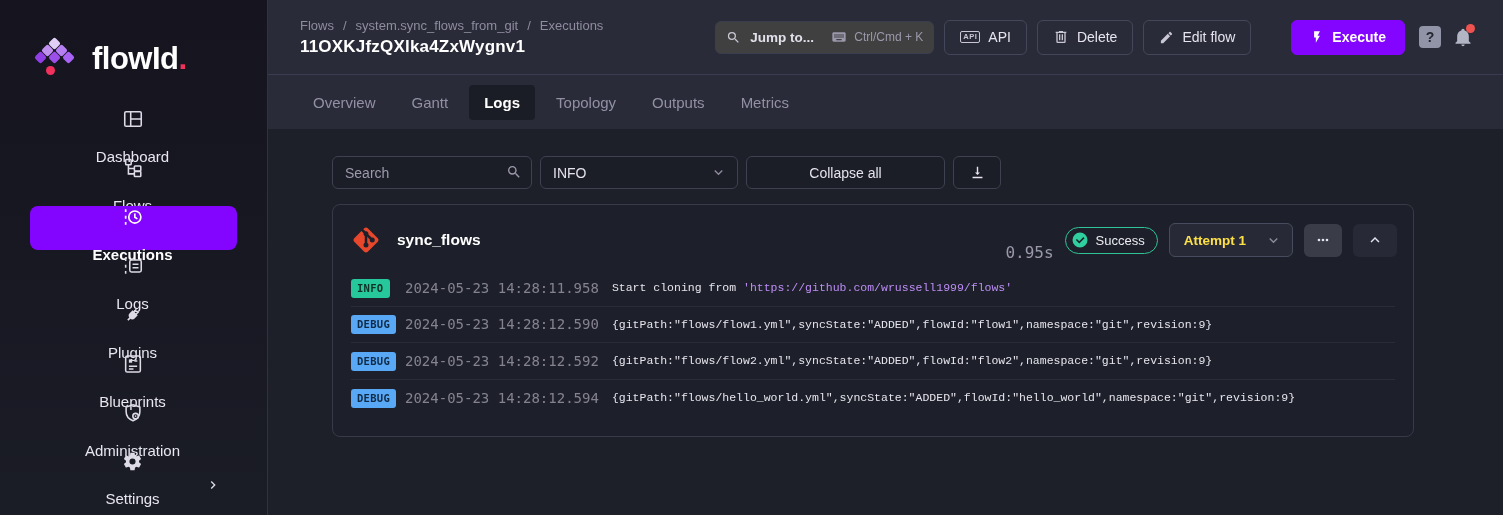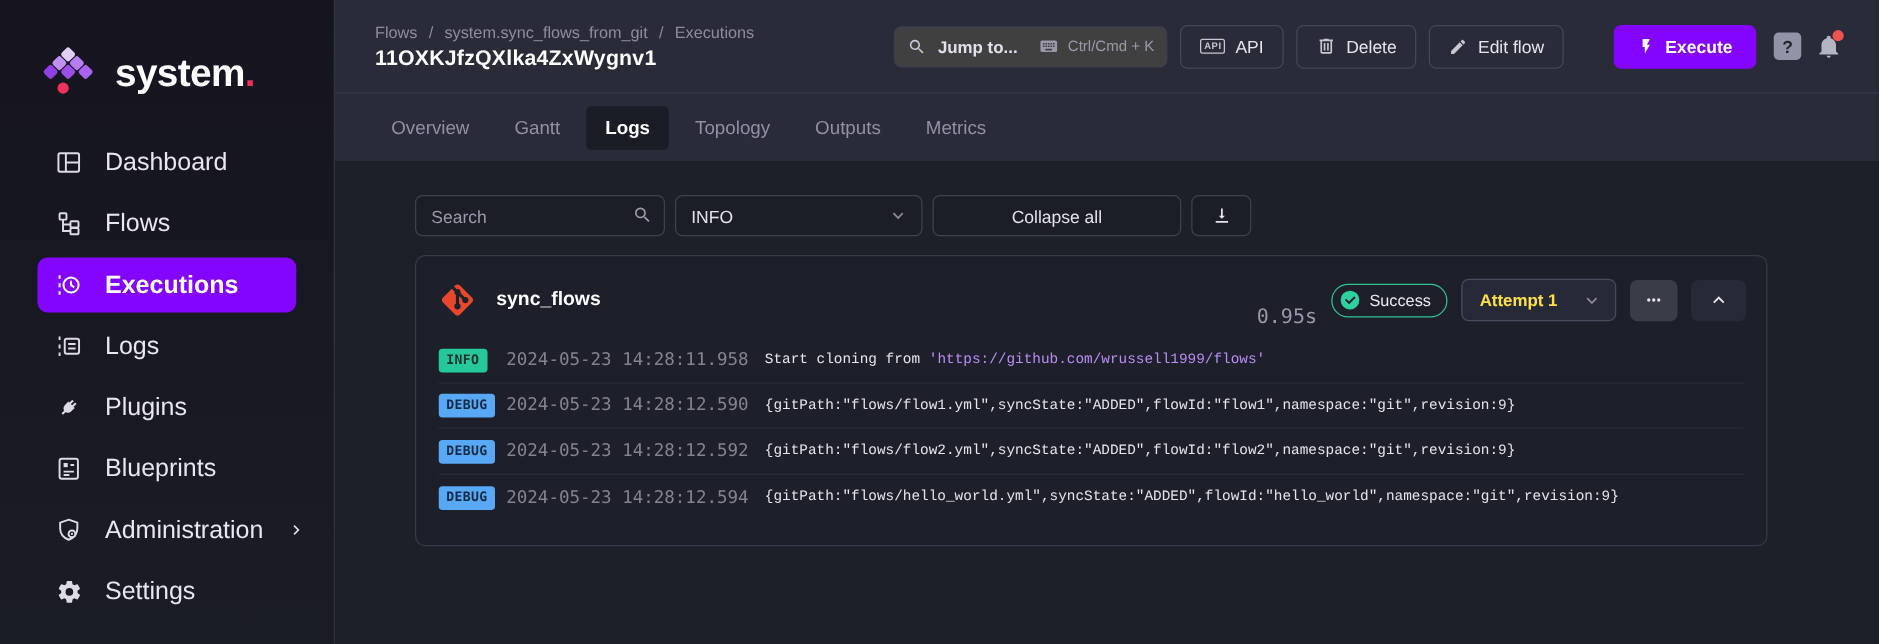--- a/index.html
+++ b/index.html
@@ -44,21 +44,21 @@
   .d-31{left:-2px;top:15px;background:#8F3FE4;}
   .d-32{left:12px;top:15px;background:#9C4FE8;}
   .d-33{left:26px;top:15px;background:#A863F4;}
   .logo-dot{position:absolute;left:8px;top:28px;width:9px;height:9px;border-radius:50%;background:#F0315C;}
   .logo-text{font-size:31px;font-weight:800;color:#FFFFFF;letter-spacing:-0.5px;}
   .logo-period{color:#F0315C;}
   .nav{padding-top:24px;display:flex;flex-direction:column;}
   .nav-item{
     display:flex;align-items:center;gap:18px;
     height:44px;margin:0 30px 5px 30px;padding:0 16px 0 14px;
-    border-radius:8px;cursor:pointer;font-size:20px;color:#E8E6EF;
+    border-radius:8px;cursor:pointer;font-size:15px;color:#E8E6EF;flex-direction:column;
   }
   .nav-item .nav-icon{width:22px;height:22px;display:flex;align-items:center;justify-content:center;}
   .nav-item.active{background:var(--accent);font-weight:700;color:#FFFFFF;}
   .nav-chevron{margin-left:auto;display:flex;}
 
   
   .main{flex:1;display:flex;flex-direction:column;min-width:0;}
 
   .topbar{
     height:75px;min-height:75px;background:var(--bg-topbar);
@@ -184,21 +184,21 @@
     <div class="logo-row">
       <div class="logo-mark">
         <span class="dmd d-top"></span>
           <span class="dmd d-21"></span>
           <span class="dmd d-22"></span>
         <span class="dmd d-31"></span>
           <span class="dmd d-32"></span>
           <span class="dmd d-33"></span>
         <span class="logo-dot"></span>
       </div>
-      <div class="logo-text"><span>system</span><span class="logo-period">.</span></div>
+      <div class="logo-text"><span>flowId</span><span class="logo-period">.</span></div>
     </div>
 
     <nav class="nav">
       <div class="nav-item">
         <span class="nav-icon">
           <svg width="22" height="22" viewBox="0 0 24 24" fill="none" stroke="#DDDBE6" stroke-width="1.7">
               <rect x="3" y="4" width="18" height="16" rx="1.5"></rect>
               <path d="M9.5 4v16M9.5 12H21"></path>
             </svg>
         </span>

